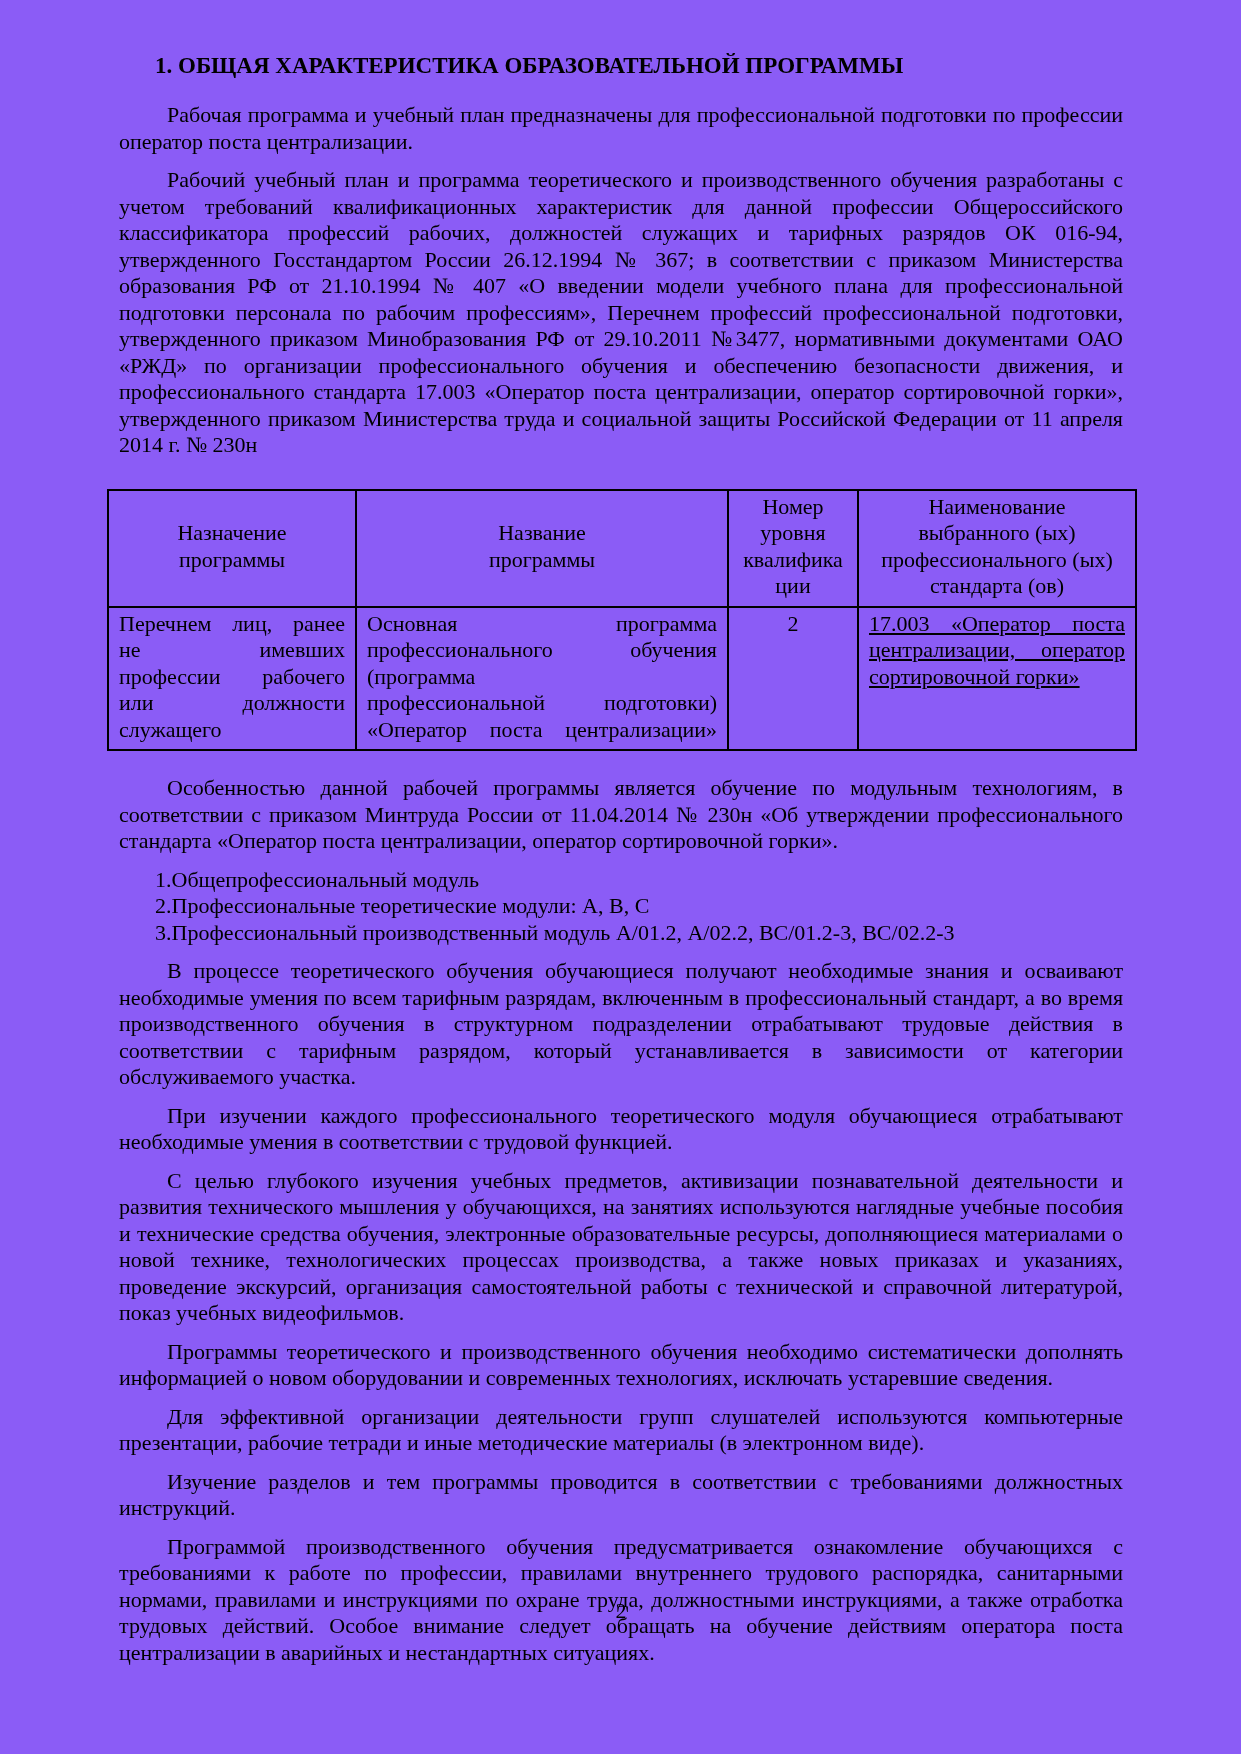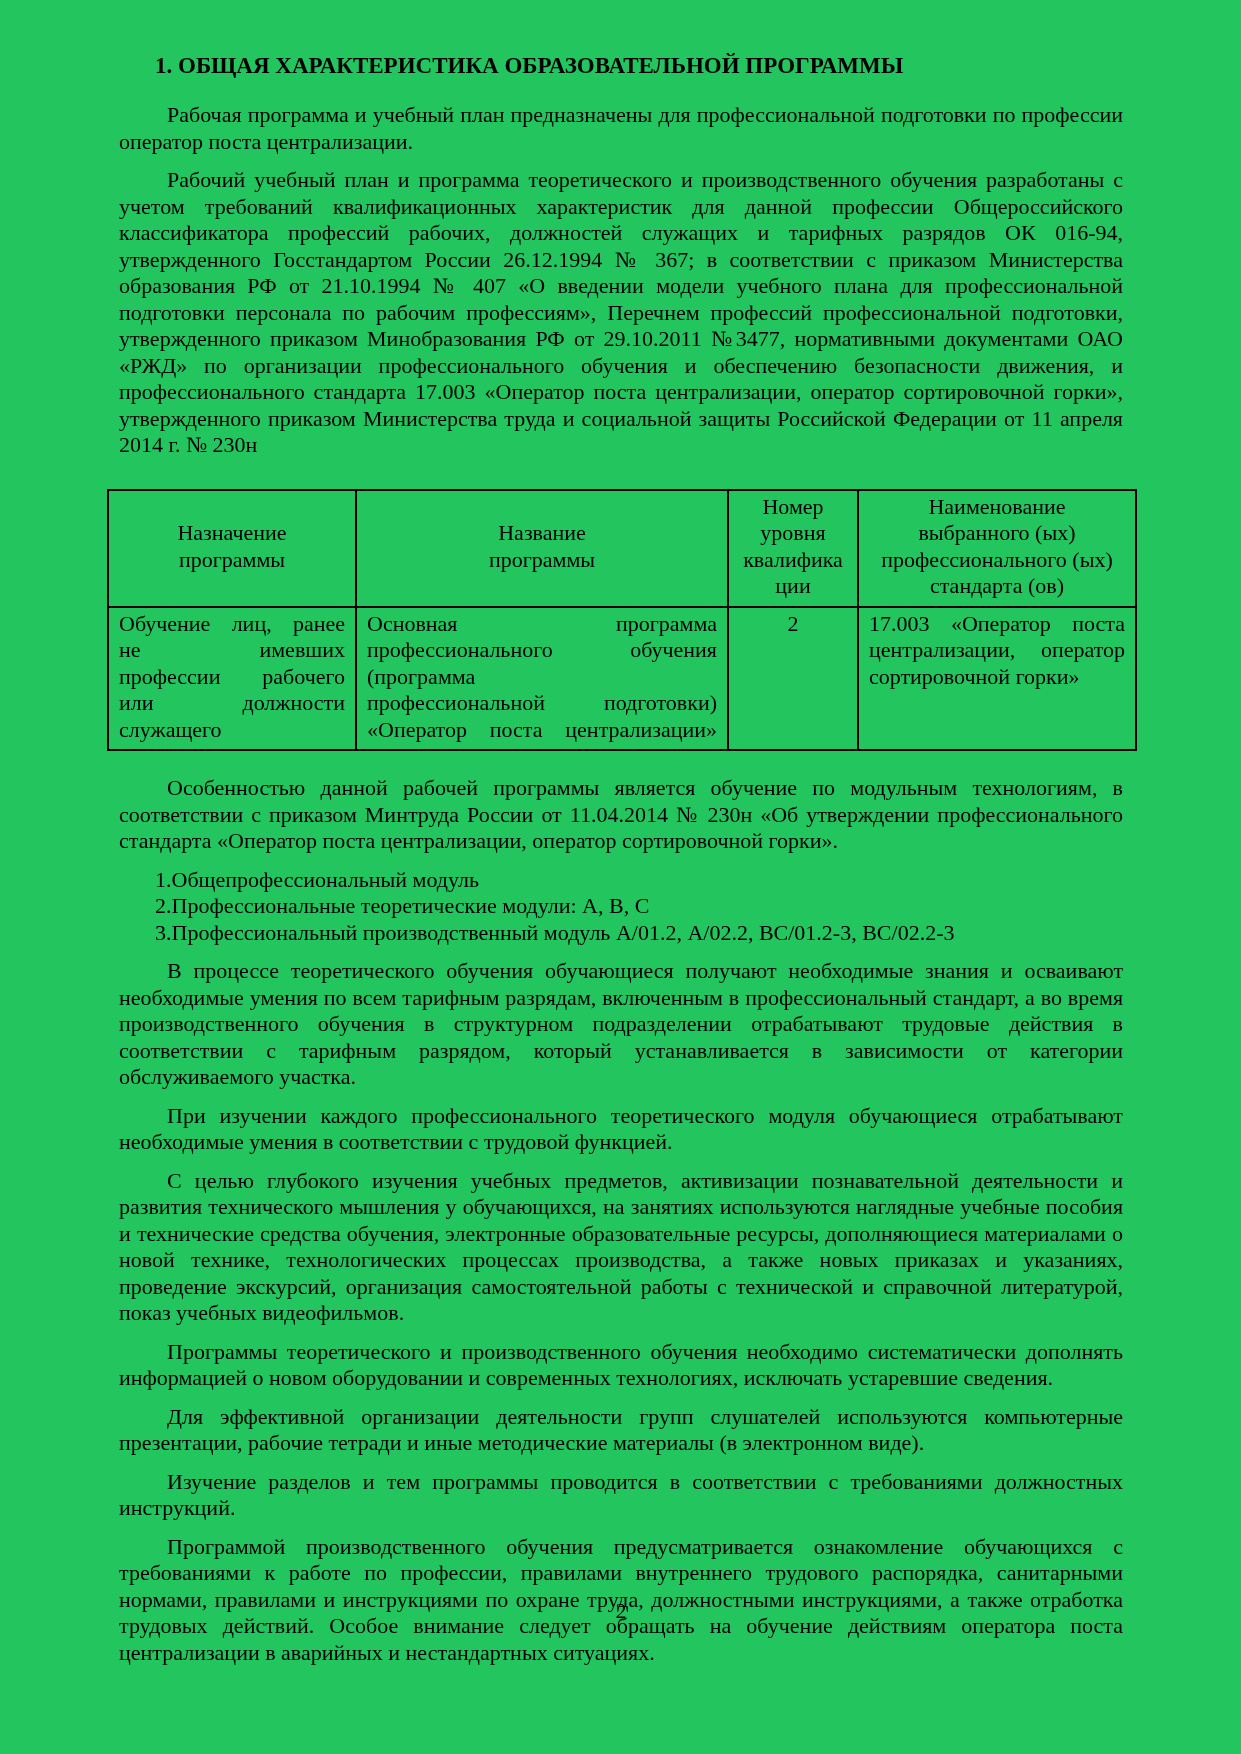--- a/index.html
+++ b/index.html
@@ -5,21 +5,21 @@
   html, body {
     margin: 0;
     padding: 0;
     background: #ffffff;
   }
   .page {
     position: relative;
     width: 1241px;
     height: 1754px;
     margin: 0 auto;
-    background: #22c55e;
+    background: #8b5cf6;
     color: #000000;
     font-family: "Liberation Serif", "DejaVu Serif", serif;
     font-size: 22px;
     line-height: 26.5px;
     box-sizing: border-box;
     padding: 52px 106px 0 107px;
   }
   h1.doc-title {
     font-size: 23px;
     font-weight: bold;
@@ -67,20 +67,21 @@
   table.programs td {
     vertical-align: top;
   }
   td.cell-justify-forced {
     white-space: pre-line;
     text-align: justify;
     text-align-last: justify;
   }
   td.cell-justify {
     text-align: justify;
+    text-decoration: underline;
   }
   td.cell-center {
     text-align: center;
   }
   .page-footer {
     position: absolute;
     top: 1598px;
     left: 107px;
     width: 1028px;
     text-align: center;
@@ -115,21 +116,21 @@
 квалифика
 ции</th>
         <th>Наименование
 выбранного (ых)
 профессионального (ых)
 стандарта (ов)</th>
       </tr>
     </thead>
     <tbody>
       <tr>
-        <td class="cell-justify-forced">Обучение лиц, ранее
+        <td class="cell-justify-forced">Перечнем лиц, ранее
 не имевших
 профессии рабочего
 или должности
 служащего</td>
         <td class="cell-justify-forced">Основная программа
 профессионального обучения
 (программа
 профессиональной подготовки)
 «Оператор поста централизации»</td>
         <td class="cell-center">2</td>

